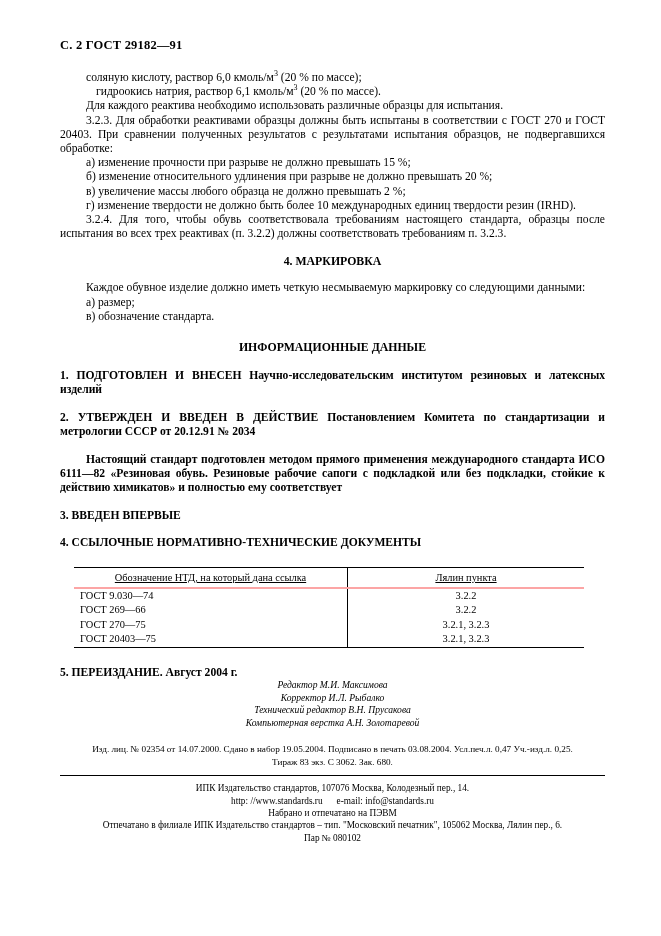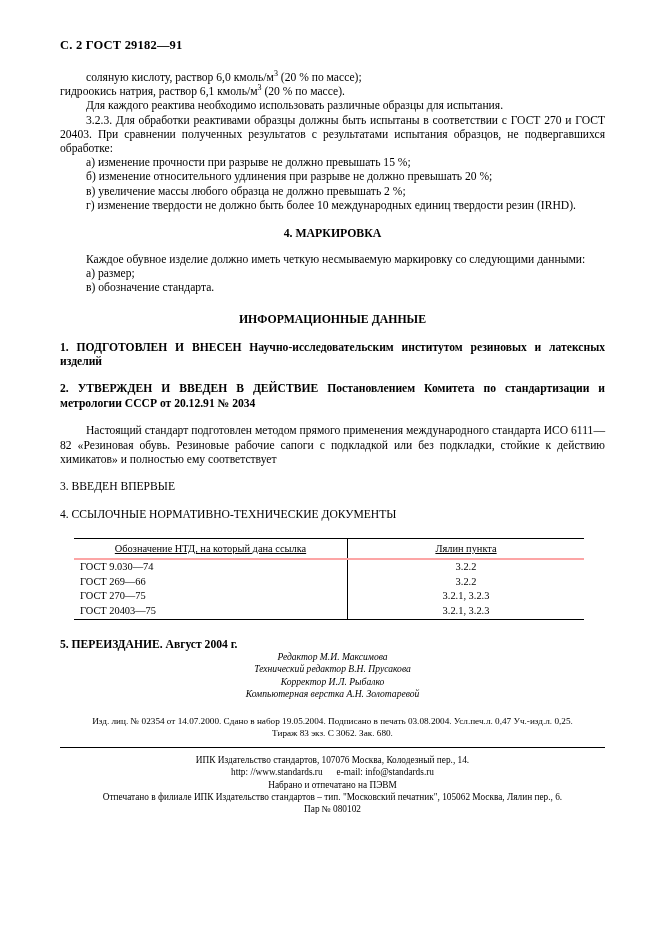--- a/index.html
+++ b/index.html
@@ -36,41 +36,41 @@
   }
   p {
     margin: 0;
     font-size: 11.6px;
     line-height: 14.2px;
     text-align: justify;
   }
   .indent {
     text-indent: 26px;
   }
-  .noindent { text-indent: 0; }
+  .noindent { text-indent: 0; margin-left: 36px; }
   .section-title {
     font-weight: bold;
     text-align: center;
     font-size: 11.8px;
     margin: 13px 0 12px 0;
   }
   .info-title {
     font-weight: bold;
     text-align: center;
     font-size: 11.8px;
     margin: 16px 0 14px 0;
   }
   .num-item {
     font-size: 11.6px;
     line-height: 14.4px;
     text-align: justify;
     margin-top: 13px;
   }
   .num-item .lead { font-weight: bold; }
-  .num-item.bold-all { font-weight: normal; }
+  .num-item.bold-all { font-weight: bold; }
   sup {
     font-size: 8px;
     vertical-align: super;
     line-height: 0;
   }
   table.ref {
     border-collapse: collapse;
     width: 510px;
     margin: 16px 0 0 14px;
     font-size: 10.4px;
@@ -151,20 +151,21 @@
 
     <p class="indent">Для каждого реактива необходимо использовать различные образцы для испытания.</p>
 
     <p class="indent">3.2.3. Для обработки реактивами образцы должны быть испытаны в соответствии с ГОСТ 270 и ГОСТ 20403. При сравнении  полученных результатов с результатами испытания образцов, не подвергавшихся обработке:</p>
 
     <p class="indent">а)  изменение прочности при разрыве не должно превышать 15 %;</p>
     <p class="indent">б)  изменение относительного удлинения при разрыве не должно превышать 20 %;</p>
     <p class="indent">в)  увеличение массы любого образца не должно превышать 2 %;</p>
     <p class="indent">г)  изменение твердости не должно быть более 10 международных единиц твердости резин (IRHD).</p>
 
+    <p class="indent">3.2.4.  Для того, чтобы обувь соответствовала требованиям настоящего стандарта, образцы после испытания во всех трех реактивах (п. 3.2.2) должны соответствовать требованиям п. 3.2.3.</p>
 
     <div class="section-title">4.  МАРКИРОВКА</div>
 
     <p class="indent">Каждое обувное изделие должно иметь четкую несмываемую маркировку со следующими данными:</p>
     <p class="indent">а)  размер;</p>
     <p class="indent">в)  обозначение стандарта.</p>
 
     <div class="info-title">ИНФОРМАЦИОННЫЕ ДАННЫЕ</div>
 
     <div class="num-item"><span class="lead">1.  ПОДГОТОВЛЕН  И  ВНЕСЕН</span><span class="lead"> Научно-исследовательским институтом резиновых  и  латексных изделий</span></div>
@@ -201,22 +202,22 @@
           <td class="left-col">ГОСТ  20403—75</td>
           <td class="right-col">3.2.1, 3.2.3</td>
         </tr>
       </tbody>
     </table>
 
     <div class="reissue">5.  ПЕРЕИЗДАНИЕ. Август 2004 г.</div>
 
     <div class="credits">
       <div class="row">Редактор М.И. Максимова</div>
+      <div class="row">Корректор И.Л. Рыбалко</div>
       <div class="row">Технический редактор В.Н. Прусакова</div>
-      <div class="row">Корректор И.Л. Рыбалко</div>
       <div class="row">Компьютерная верстка А.Н. Золотаревой</div>
     </div>
 
     <div class="imprint">
       <div>Изд.  лиц. № 02354 от 14.07.2000.   Сдано в набор 19.05.2004.   Подписано в печать 03.08.2004.   Усл.печ.л. 0,47    Уч.-изд.л. 0,25.</div>
       <div>Тираж 83 экз.    С 3062.    Зак. 680.</div>
     </div>
 
     <hr class="rule">
 

